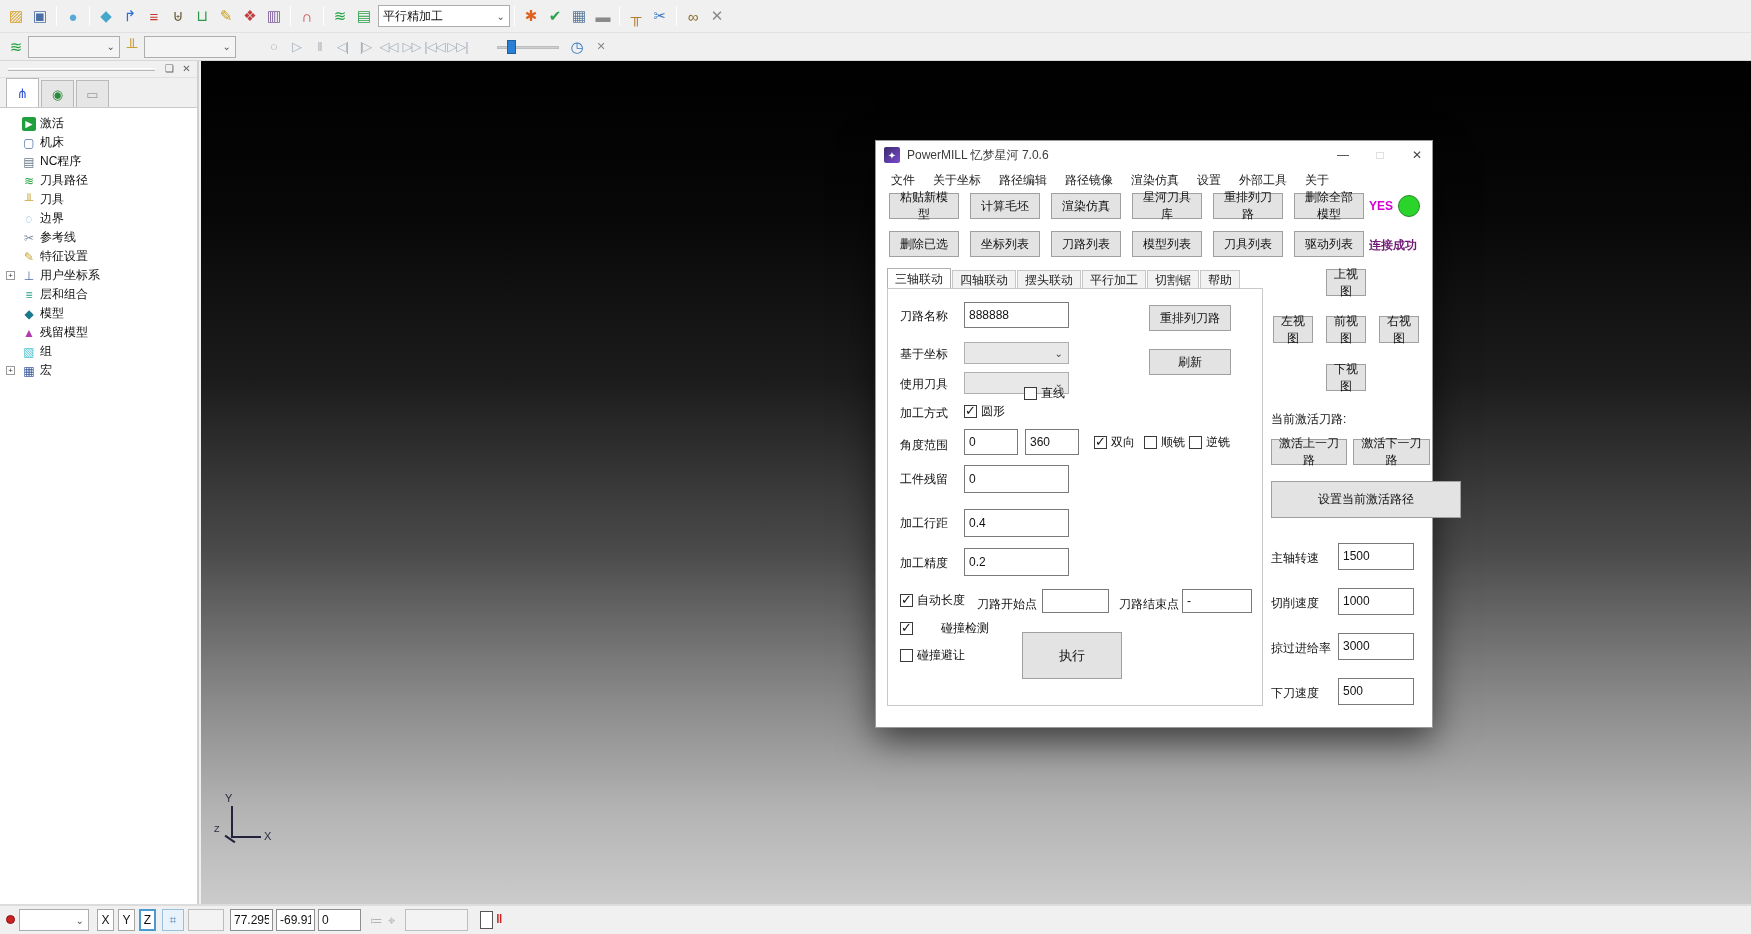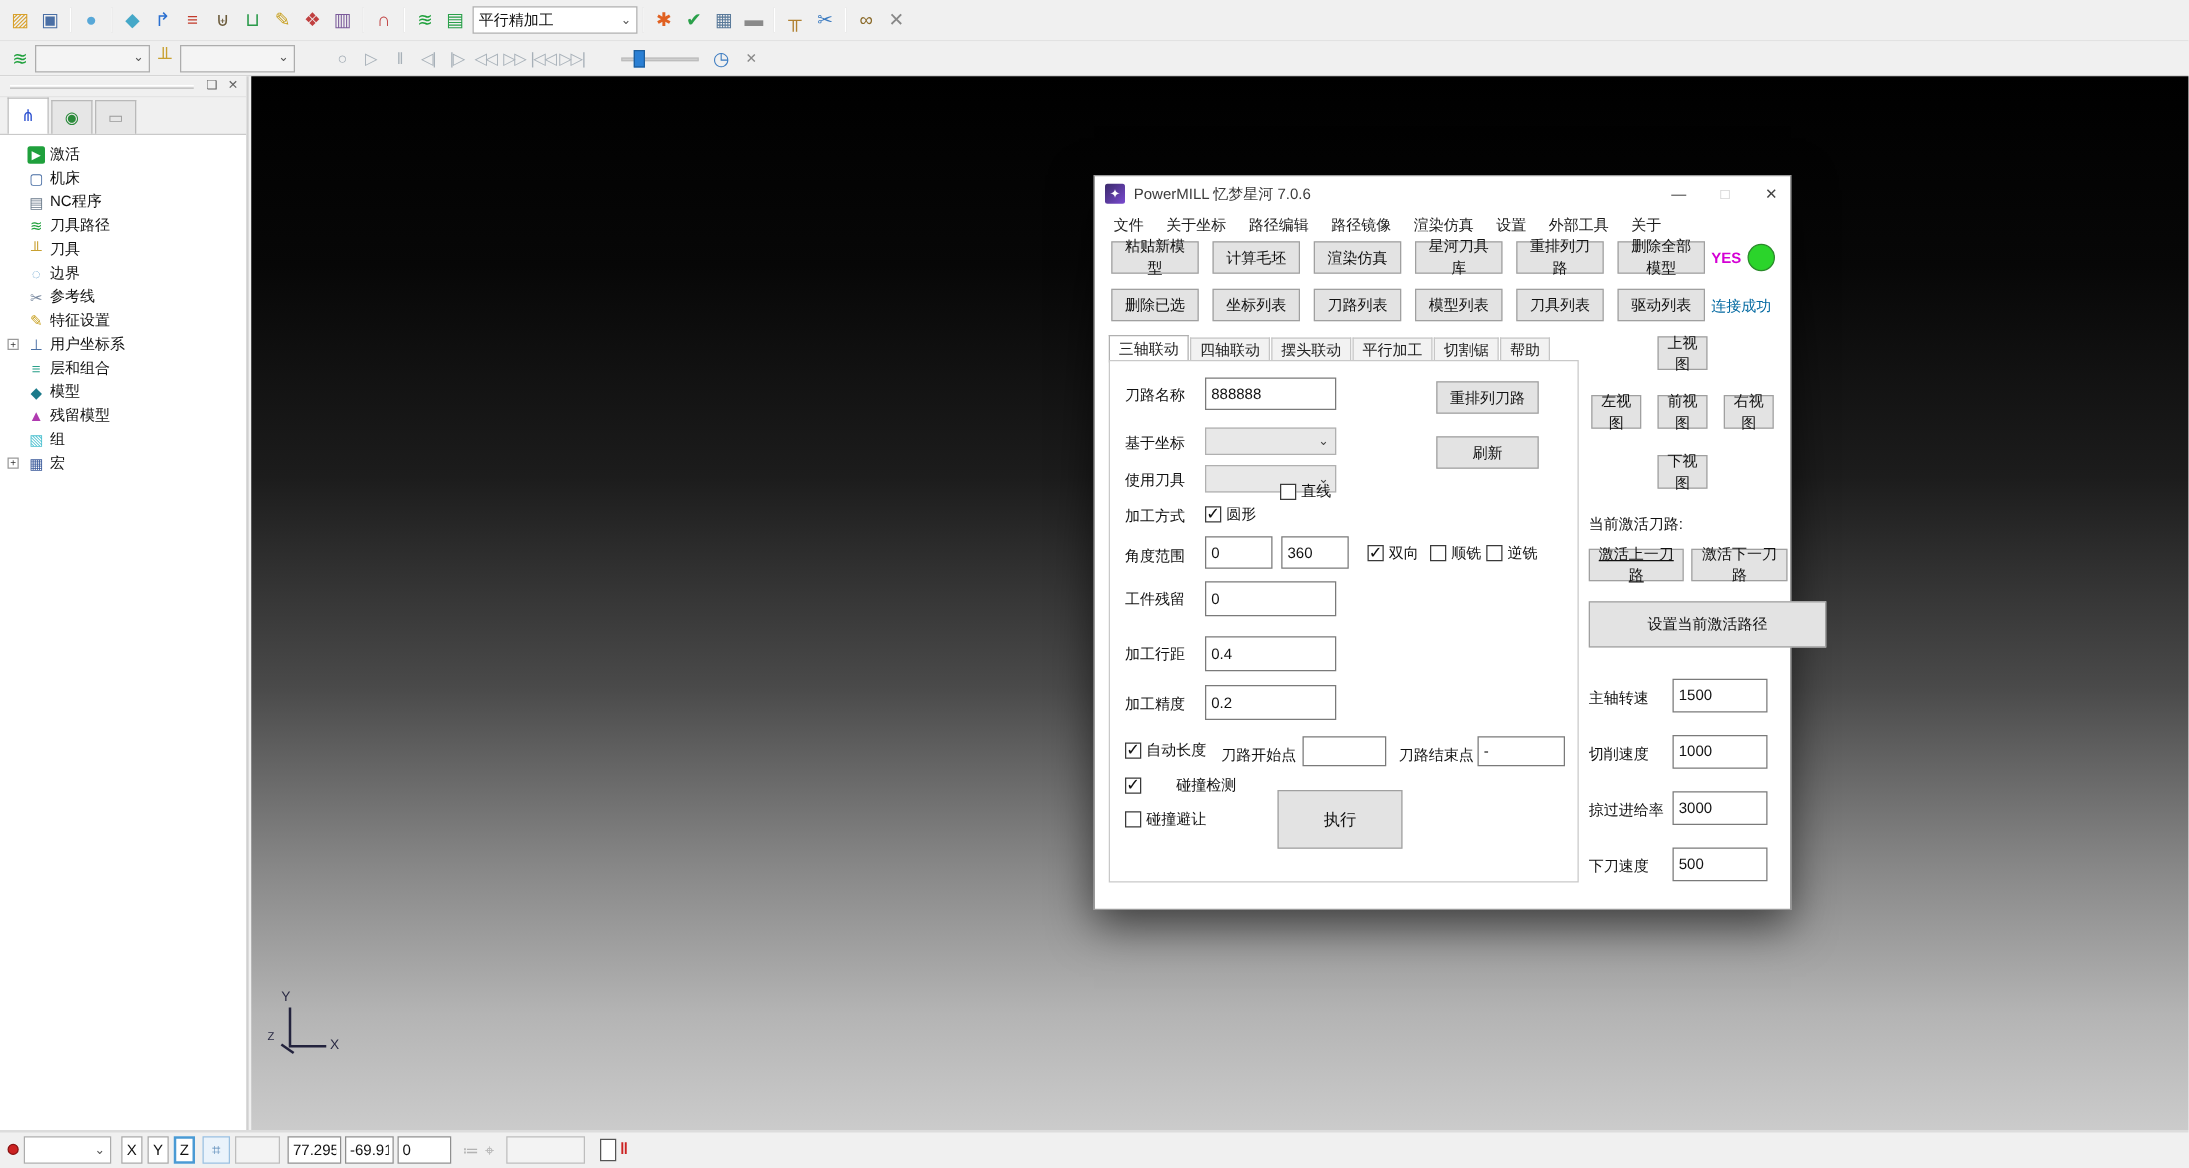--- a/index.html
+++ b/index.html
@@ -350,21 +350,21 @@
 
     <div class="btnrow" style="top:90px;">
 
     <button class="btn rbtn">删除已选</button>
         <button class="btn rbtn">坐标列表</button>
         <button class="btn rbtn">刀路列表</button>
         <button class="btn rbtn">模型列表</button>
         <button class="btn rbtn">刀具列表</button>
         <button class="btn rbtn">驱动列表</button>
       </div>
-    <span class="status-mag" style="left:493px;top:96px;color:#0369a1;font-weight:normal;">连接成功</span>
+    <span class="status-mag" style="left:493px;top:96px;color:#701a75;font-weight:bold;">连接成功</span>
 
     <div class="dlg-tabs">
 
     <span class="dtab active">三轴联动</span>
         <span class="dtab">四轴联动</span>
         <span class="dtab">摆头联动</span>
         <span class="dtab">平行加工</span>
         <span class="dtab">切割锯</span>
         <span class="dtab">帮助</span>
       </div>
@@ -442,21 +442,21 @@
       <button class="btn exec" style="position:absolute;left:134px;top:343px;width:100px;height:47px;">执行</button>
     </div>
 
     <button class="btn" style="position:absolute;left:450px;top:128px;width:40px;height:27px;">上视图</button>
     <button class="btn" style="position:absolute;left:397px;top:175px;width:40px;height:27px;">左视图</button>
     <button class="btn" style="position:absolute;left:450px;top:175px;width:40px;height:27px;">前视图</button>
     <button class="btn" style="position:absolute;left:503px;top:175px;width:40px;height:27px;">右视图</button>
     <button class="btn" style="position:absolute;left:450px;top:223px;width:40px;height:27px;">下视图</button>
 
     <span class="flabel" style="position:absolute;left:395px;top:270px;">当前激活刀路:</span>
-    <button class="btn" style="position:absolute;left:395px;top:298px;width:76px;height:26px;text-decoration:underline;">激活上一刀路</button>
+    <button class="btn" style="position:absolute;left:395px;top:298px;width:76px;height:26px;">激活上一刀路</button>
     <button class="btn" style="position:absolute;left:477px;top:298px;width:77px;height:26px;">激活下一刀路</button>
     <button class="btn" style="position:absolute;left:395px;top:340px;width:190px;height:37px;">设置当前激活路径</button>
 
     <div>
 
         <div class="speed-row" style="position: absolute; left: 395px; top: 402px; width: 159px; height: 28px;">
           <span class="flabel" style="position: absolute; left: 0px; top: 7px;">主轴转速</span>
           <span class="tinput spd" style="position: absolute; left: 67px; top: 0px; width: 76px; height: 27px; line-height: 25px; display: inline-block;">1500</span>
         </div>
 

